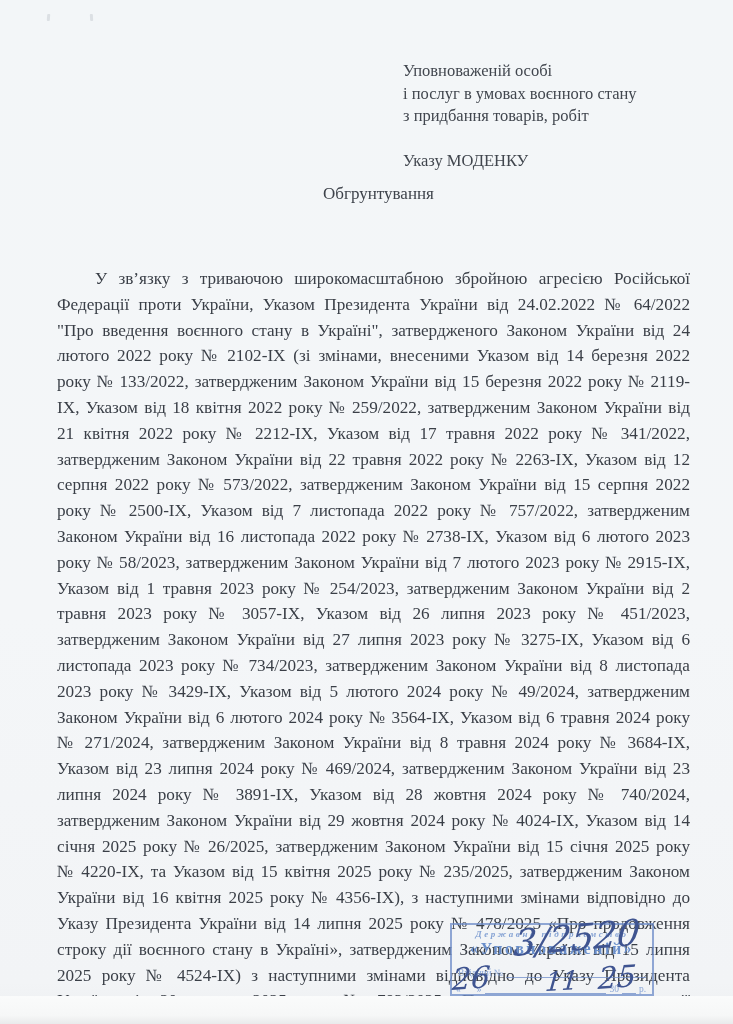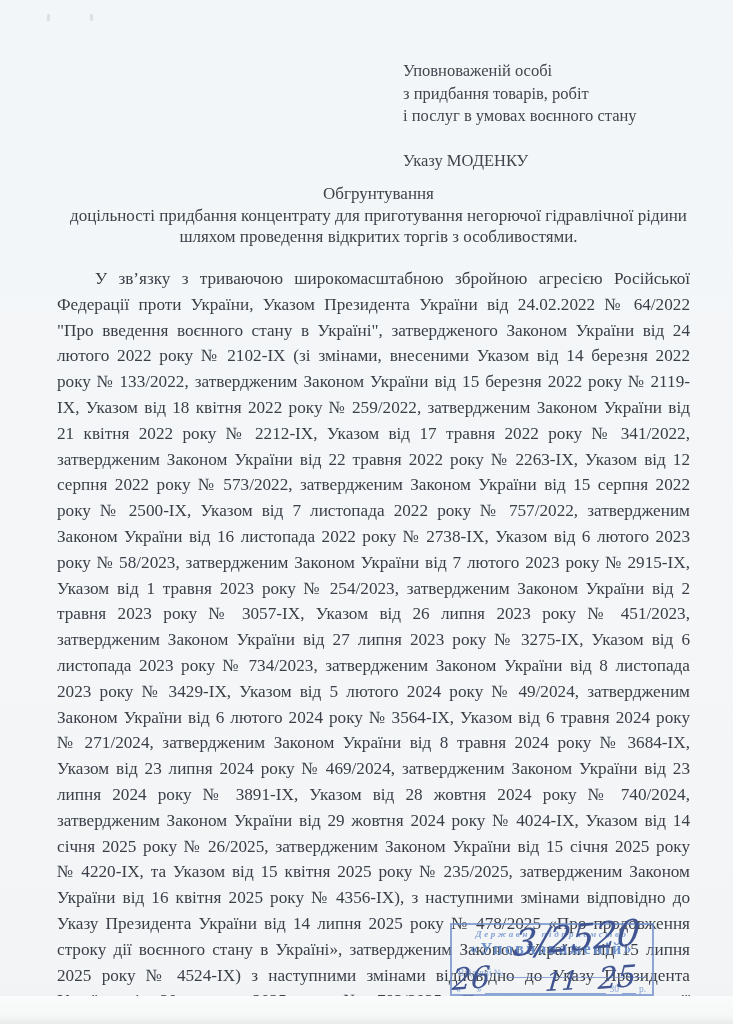--- a/index.html
+++ b/index.html
@@ -95,28 +95,27 @@
 </head>
 <body>
 
 <div class="page">
 
   <span class="staple s1"></span>
   <span class="staple s2"></span>
 
   <div class="recipient">
     <div>Уповноваженій особі</div>
+    <div>і послуг в умовах воєнного стану</div>
     <div>з придбання товарів, робіт</div>
-    <div>і послуг в умовах воєнного стану</div>
     <span class="name">Указу МОДЕНКУ</span>
   </div>
 
   <div class="doc-title">
     <div>Обгрунтування</div>
-    <div>доцільності придбання концентрату для приготування негорючої гідравлічної рідини  шляхом проведення відкритих торгів з особливостями.</div>
   </div>
 
   <div class="body-text">У зв’язку з триваючою широкомасштабною збройною агресією Російської Федерації проти України, Указом Президента України від 24.02.2022 № 64/2022 "Про введення воєнного стану в Україні", затвердженого Законом України від 24 лютого 2022 року № 2102-IX (зі змінами, внесеними Указом від 14 березня 2022 року № 133/2022, затвердженим Законом України від 15 березня 2022 року № 2119-IX, Указом від 18 квітня 2022 року № 259/2022, затвердженим Законом України від 21 квітня 2022 року № 2212-IX, Указом від 17 травня 2022 року № 341/2022, затвердженим Законом України від 22 травня 2022 року № 2263-IX, Указом від 12 серпня 2022 року № 573/2022, затвердженим Законом України від 15 серпня 2022 року № 2500-IX, Указом від 7 листопада 2022 року № 757/2022, затвердженим Законом України від 16 листопада 2022 року № 2738-IX, Указом від 6 лютого 2023 року № 58/2023, затвердженим Законом України від 7 лютого 2023 року № 2915-IX, Указом від 1 травня 2023 року № 254/2023, затвердженим Законом України від 2 травня 2023 року № 3057-IX, Указом від 26 липня 2023 року № 451/2023, затвердженим Законом України від 27 липня 2023 року № 3275-IX, Указом від 6 листопада 2023 року № 734/2023, затвердженим Законом України від 8 листопада 2023 року № 3429-IX, Указом від 5 лютого 2024 року № 49/2024, затвердженим Законом України від 6 лютого 2024 року № 3564-IX, Указом від 6 травня 2024 року № 271/2024, затвердженим Законом України від 8 травня 2024 року № 3684-IX, Указом від 23 липня 2024 року № 469/2024, затвердженим Законом України від 23 липня 2024 року № 3891-IX, Указом від 28 жовтня 2024 року № 740/2024, затвердженим Законом України від 29 жовтня 2024 року № 4024-IX, Указом від 14 січня 2025 року № 26/2025, затвердженим Законом України від 15 січня 2025 року № 4220-IX, та Указом від 15 квітня 2025 року № 235/2025, затвердженим Законом України від 16 квітня 2025 року № 4356-IX), з наступними змінами відповідно до Указу Президента України від 14 липня 2025 року № 478/2025 «Про продовження строку дії воєнного стану в Україні», затвердженим Законом України від 15 липня 2025 року № 4524-IX) з наступними змінами відповідно до Указу Президента України від 20 жовтня 2025 року № 793/2025 «Про продовження строку дії воєнного стану в Україні», затвердженим Законом України від 21 жовтня 2025 року № 4643-IX, строком на 90 діб.</div>
 
   <div class="stamp">
     <div class="org-type">Державне підприємство</div>
     <div class="org-name">«Уповноваженій»</div>
 
     <div class="field-row">
       <span>Вхідний №</span>

